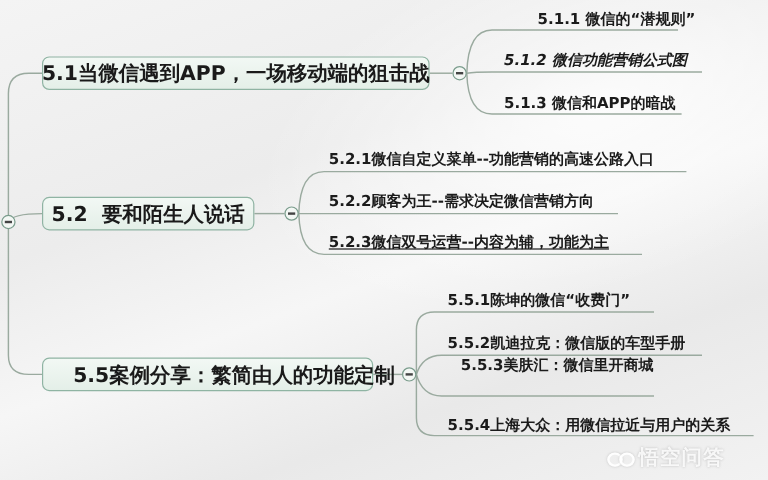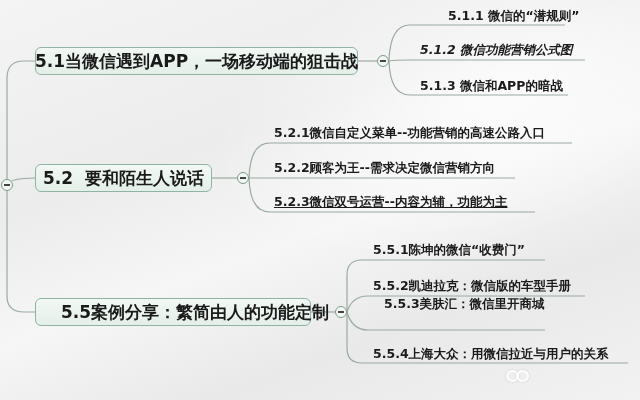--- a/index.html
+++ b/index.html
@@ -97,13 +97,14 @@
   <span>5.5案例分享：繁简由人的功能定制</span>
 </div>
 <div class="collapse" style="left:335px; top:306px;"></div>
 <div class="sub" style="left:373px; top:242px;">5.5.1陈坤的微信“收费门”</div>
 <div class="sub" style="left:373px; top:278px;">5.5.2凯迪拉克：微信版的车型手册</div>
 <div class="sub" style="left:373px; top:296px;margin-left:11px;">5.5.3美肤汇：微信里开商城</div>
 <div class="sub" style="left:373px; top:346px;">5.5.4上海大众：用微信拉近与用户的关系</div>
 
 <div class="watermark">
   <span class="wm-icon"></span>
+  <span>悟空问答</span>
 </div>
 
 </body></html>

